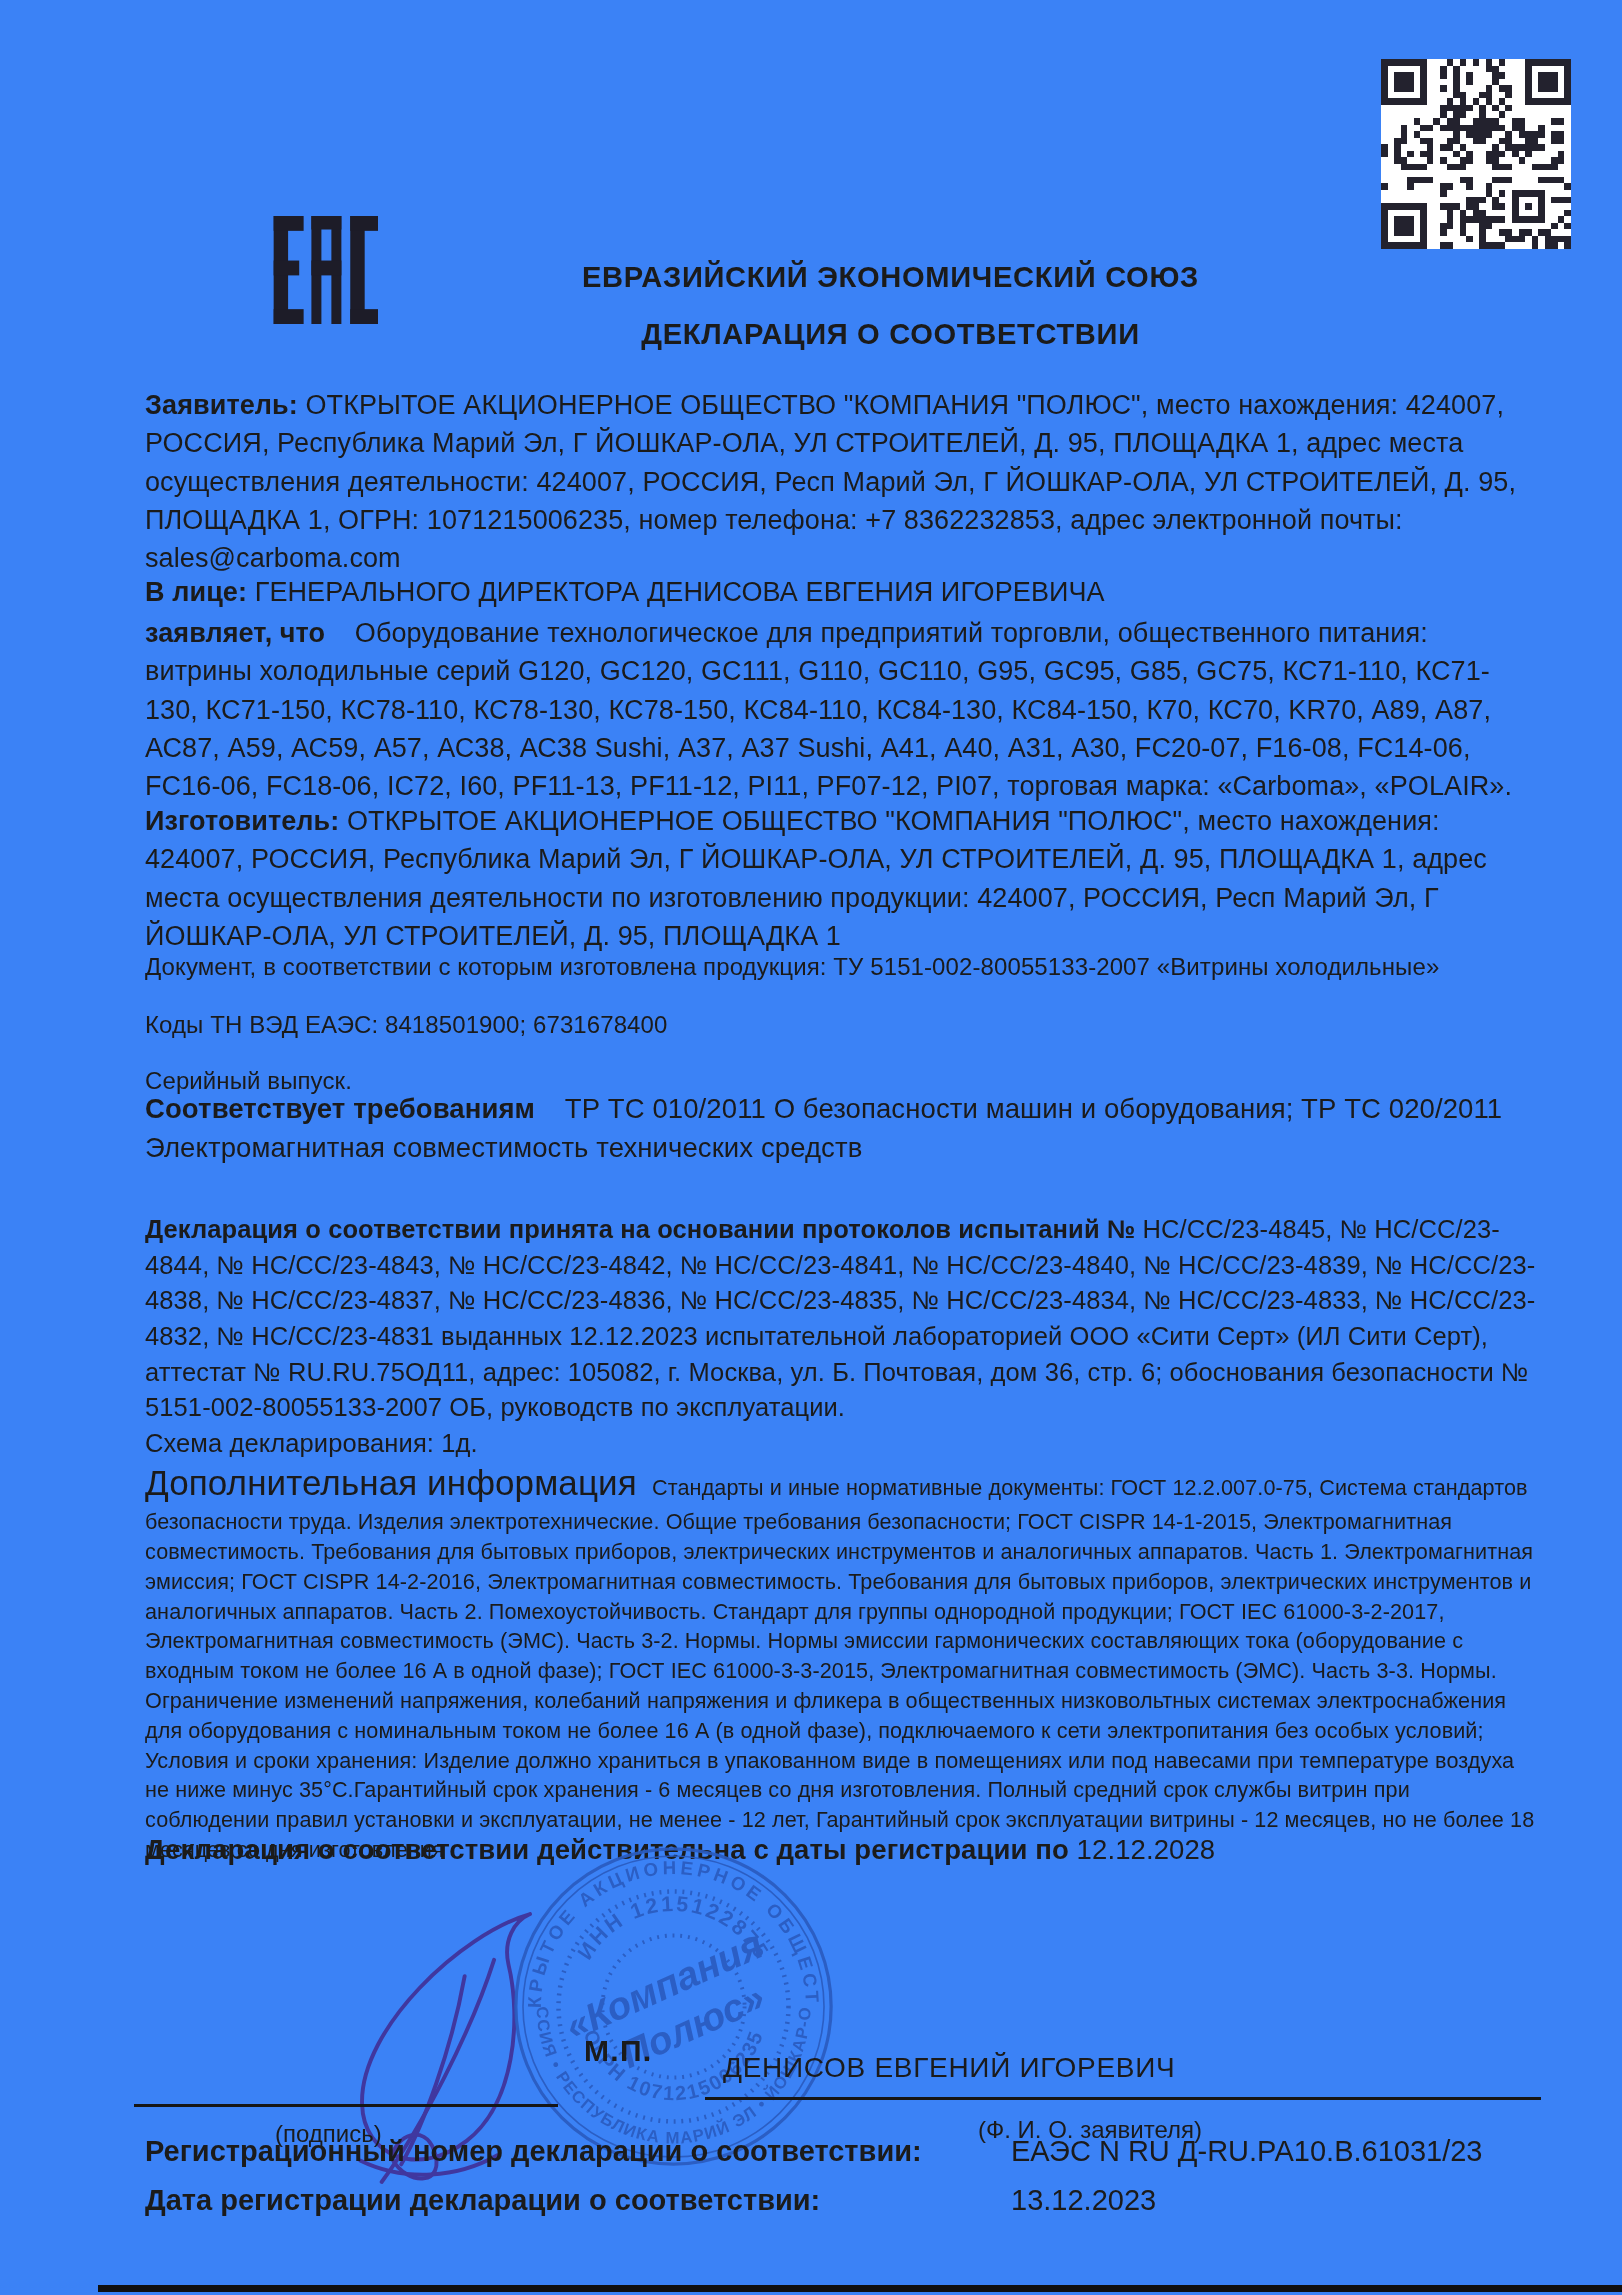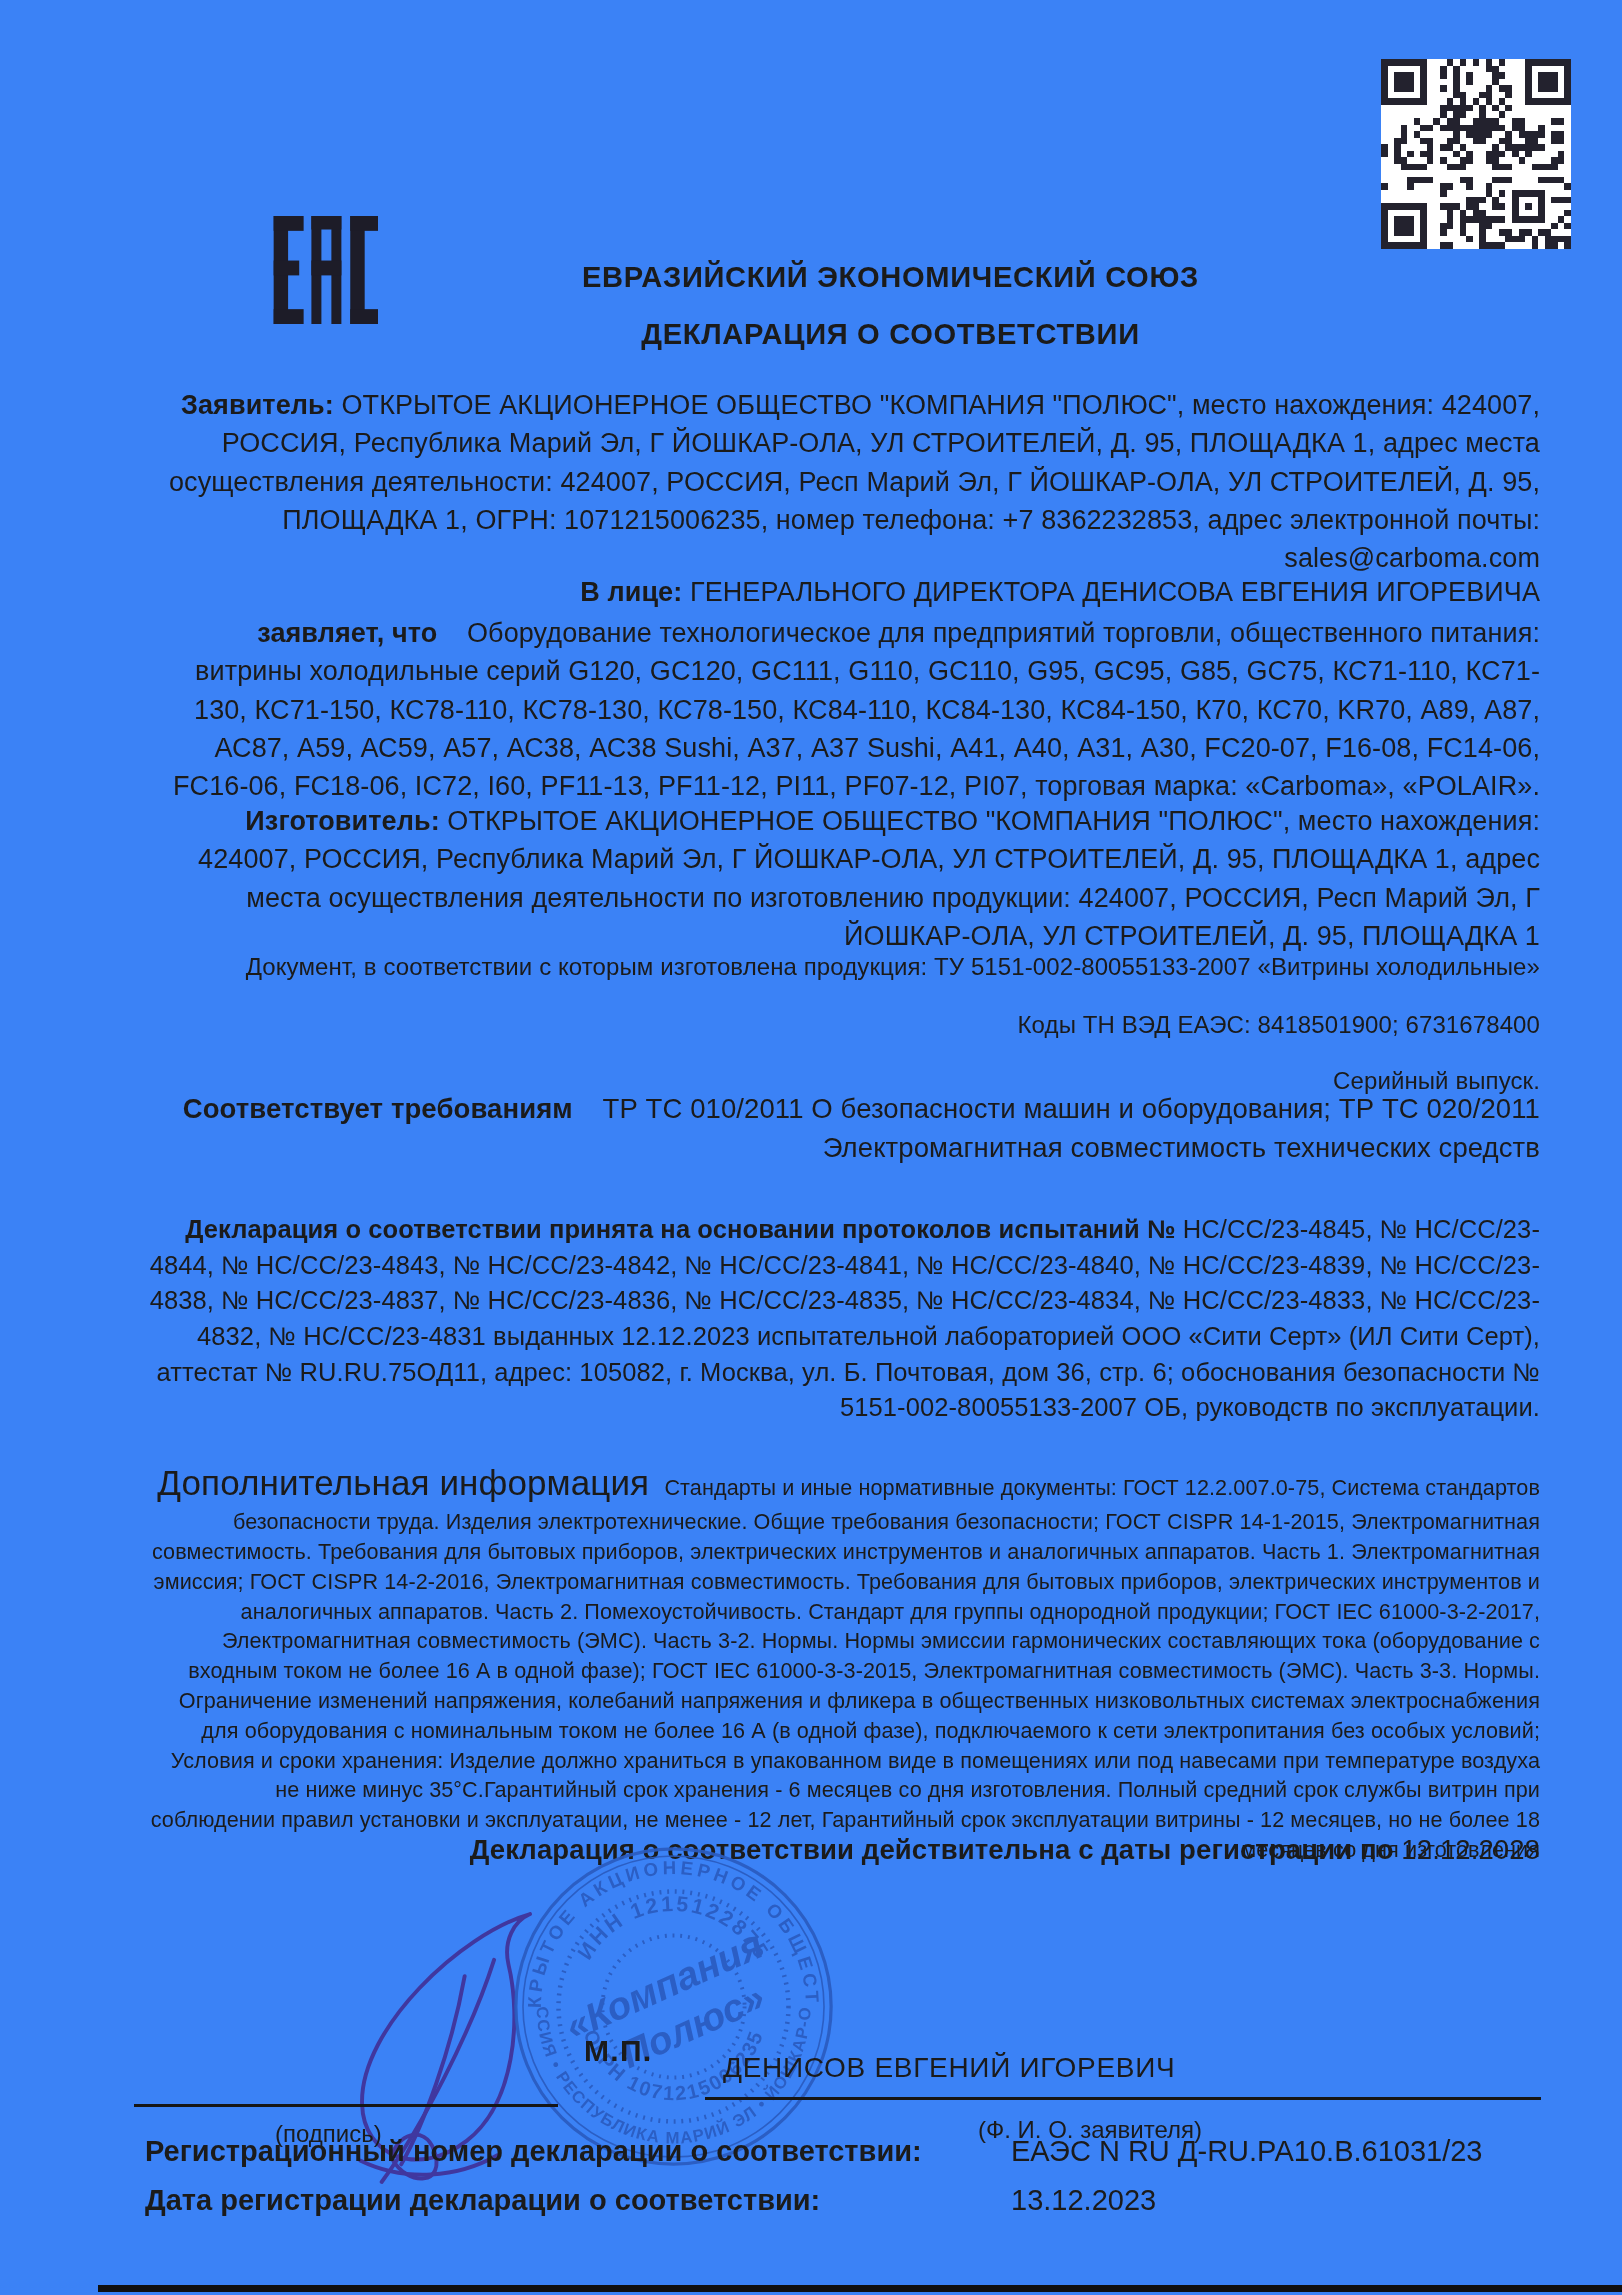--- a/index.html
+++ b/index.html
@@ -2,21 +2,21 @@
 <html lang="ru" style="font-size:10.5px"><head>
 <meta charset="utf-8">
 <style>
   html,body{margin:0;padding:0;background:#888;}
   .page{
     position:relative;width:1623px;height:2295px;margin:0 auto;
     background:#3b82f6;color:#1b1b1b;overflow:hidden;
     font-family:"Liberation Sans",sans-serif;
   }
   .abs{position:absolute;}
-  .par{left:145px;width:1395px;font-size:27px;line-height:1.42;letter-spacing:0.1px;text-align:right;}
+  .par{left:145px;width:1395px;font-size:27px;line-height:1.42;letter-spacing:0.1px;text-align:left;}
   .b{font-weight:700;}
   .gap-after{padding-right:22px;}
   .mid{font-size:24px;line-height:1.4;}
   .small{font-size:21.6px;line-height:1.38;}
   .small-head{font-size:35px;font-weight:400;padding-right:9.2px;}
   .title{left:380px;width:1021px;text-align:center;font-weight:700;font-size:30px;letter-spacing:0.7px;transform:scaleX(.97);}
   .footer-label{left:145px;width:864px;font-size:29px;font-weight:700;}
   .footer-value{left:1011px;width:589px;font-size:29px;}
   .hline{background:#161616;height:3.3px;}
   .caption{font-size:24px;text-align:left;}
@@ -97,20 +97,21 @@
   <div class="abs par mid" style="top:1064px;">Серийный выпуск.</div>
 
   <div class="abs par" style="top:1089px;font-size:27.5px;">
     <span class="b gap-after">Соответствует требованиям</span>
     <span>ТР ТС 010/2011 О безопасности машин и оборудования; ТР ТС 020/2011 Электромагнитная совместимость технических средств</span>
   </div>
 
   <div class="abs par" style="top:1212px;font-size:25.5px;line-height:1.4;">
     <span class="b">Декларация о соответствии принята на основании протоколов испытаний №</span>
     <span>НС/СС/23-4845, № НС/СС/23-4844, № НС/СС/23-4843, № НС/СС/23-4842, № НС/СС/23-4841, № НС/СС/23-4840, № НС/СС/23-4839, № НС/СС/23-4838, № НС/СС/23-4837, № НС/СС/23-4836, № НС/СС/23-4835, № НС/СС/23-4834, № НС/СС/23-4833, № НС/СС/23-4832, № НС/СС/23-4831 выданных 12.12.2023 испытательной лабораторией ООО «Сити Серт» (ИЛ Сити Серт), аттестат № RU.RU.75ОД11, адрес: 105082, г. Москва, ул. Б. Почтовая, дом 36, стр. 6; обоснования безопасности № 5151-002-80055133-2007 ОБ, руководств по эксплуатации.</span>
+    <div>Схема декларирования: 1д.</div>
   </div>
 
   <div class="abs par small" style="top:1459px;">
     <span class="small-head">Дополнительная информация</span>
     <span>Стандарты и иные нормативные документы: ГОСТ 12.2.007.0-75, Система стандартов безопасности труда. Изделия электротехнические. Общие требования безопасности; ГОСТ CISPR 14-1-2015, Электромагнитная совместимость. Требования для бытовых приборов, электрических инструментов и аналогичных аппаратов. Часть 1. Электромагнитная эмиссия; ГОСТ CISPR 14-2-2016, Электромагнитная совместимость. Требования для бытовых приборов, электрических инструментов и аналогичных аппаратов. Часть 2. Помехоустойчивость. Стандарт для группы однородной продукции; ГОСТ IEC 61000-3-2-2017, Электромагнитная совместимость (ЭМС). Часть 3-2. Нормы. Нормы эмиссии гармонических составляющих тока (оборудование с входным током не более 16 А в одной фазе); ГОСТ IEC 61000-3-3-2015, Электромагнитная совместимость (ЭМС). Часть 3-3. Нормы. Ограничение изменений напряжения, колебаний напряжения и фликера в общественных низковольтных системах электроснабжения для оборудования с номинальным током не более 16 А (в одной фазе), подключаемого к сети электропитания без особых условий; Условия и сроки хранения: Изделие должно храниться в упакованном виде в помещениях или под навесами при температуре воздуха не ниже минус 35°С.Гарантийный срок хранения - 6 месяцев со дня изготовления. Полный средний срок службы витрин при соблюдении правил установки и эксплуатации, не менее - 12 лет, Гарантийный срок эксплуатации витрины - 12 месяцев, но не более 18 месяцев со дня изготовления</span>
   </div>
 
   <div class="abs par" style="top:1830px;font-size:27.5px;">
     <div>
       <span class="b">Декларация о соответствии действительна с даты регистрации по</span>

